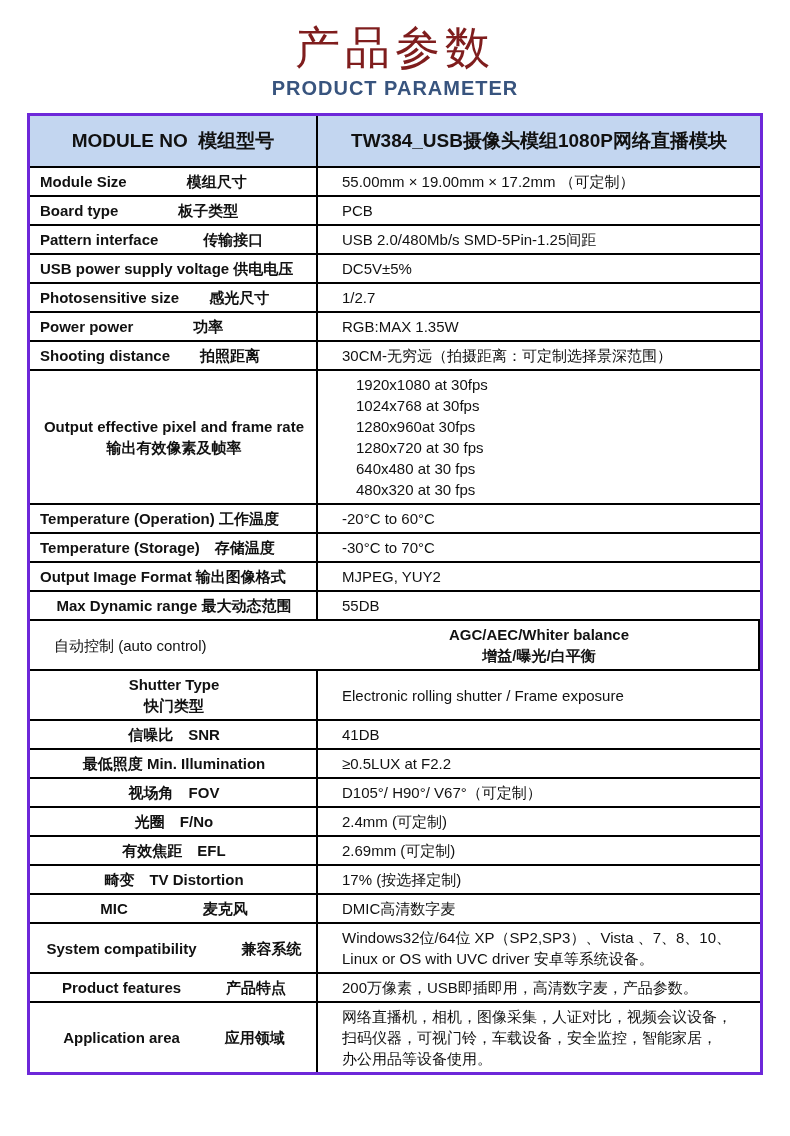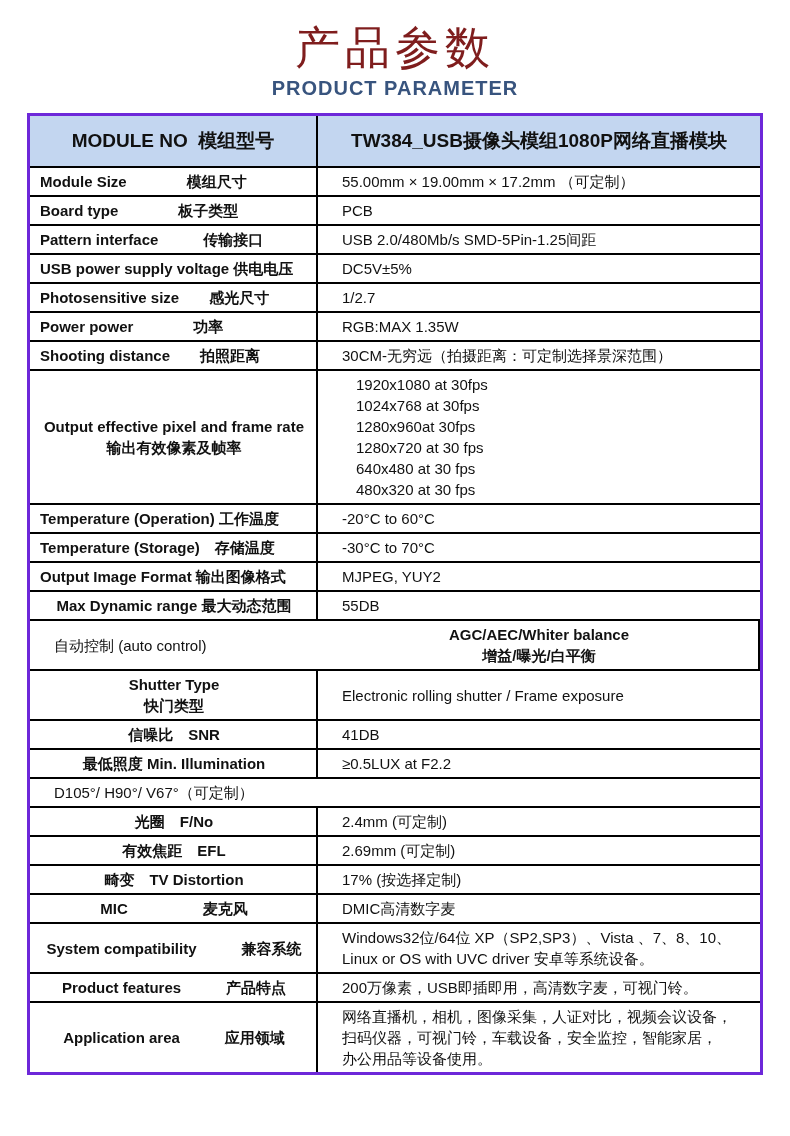--- a/index.html
+++ b/index.html
@@ -167,20 +167,21 @@
         </div>
         <div class="row center">
           <div class="cell label">信噪比　SNR</div>
           <div class="cell value">41DB</div>
         </div>
         <div class="row center">
           <div class="cell label">最低照度 Min. Illumination</div>
           <div class="cell value">≥0.5LUX at F2.2</div>
         </div>
         <div class="row center">
+          <div class="cell label">视场角　FOV</div>
           <div class="cell value">D105°/ H90°/ V67°（可定制）</div>
         </div>
         <div class="row center">
           <div class="cell label">光圈　F/No</div>
           <div class="cell value">2.4mm (可定制)</div>
         </div>
         <div class="row center">
           <div class="cell label">有效焦距　EFL</div>
           <div class="cell value">2.69mm (可定制)</div>
         </div>
@@ -192,21 +193,21 @@
           <div class="cell label">MIC　　　　　麦克风</div>
           <div class="cell value">DMIC高清数字麦</div>
         </div>
         <div class="row center">
           <div class="cell label">System compatibility　　　兼容系统</div>
           <div class="cell value">Windows32位/64位 XP（SP2,SP3）、Vista 、7、8、10、
 Linux or OS with UVC driver 安卓等系统设备。</div>
         </div>
         <div class="row center">
           <div class="cell label">Product features　　　产品特点</div>
-          <div class="cell value">200万像素，USB即插即用，高清数字麦，可视门铃。</div>
+          <div class="cell value">200万像素，USB即插即用，高清数字麦，产品参数。</div>
         </div>
         <div class="row center">
           <div class="cell label">Application area　　　应用领域</div>
           <div class="cell value">网络直播机，相机，图像采集，人证对比，视频会议设备，
 扫码仪器，可视门铃，车载设备，安全监控，智能家居，
 办公用品等设备使用。</div>
         </div>
       </div>
   </div>
 </div>

